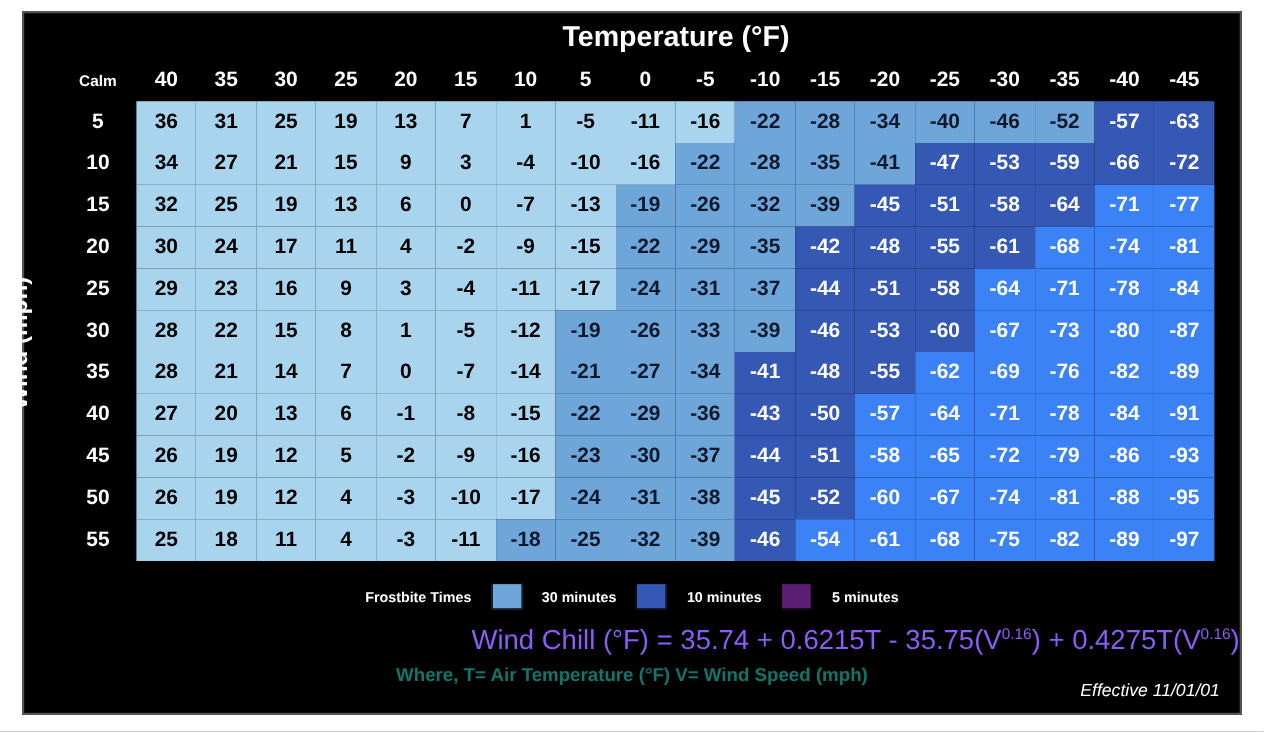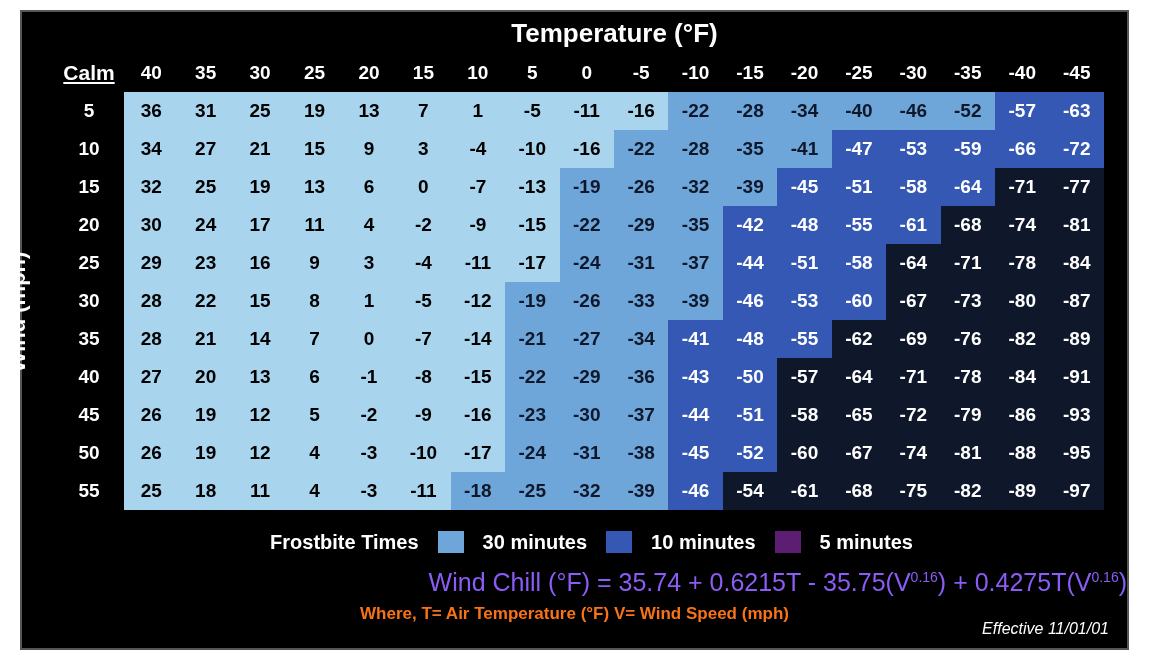--- a/index.html
+++ b/index.html
@@ -5,37 +5,37 @@
   html,body{margin:0;padding:0;background:#fff;}
   .page{width:1149px;height:665px;position:relative;background:#fff;}
   .frame{position:absolute;left:20px;top:10px;width:1109px;height:640px;background:#000;border:2px solid #555;box-sizing:border-box;font-family:"Myriad Pro","Segoe UI",Arial,Helvetica,sans-serif;}
   .title{position:absolute;top:6px;left:0;width:100%;text-align:center;color:#fff;font-weight:700;font-size:26px;margin-left:40px;}
   .vtitle{position:absolute;left:6px;top:300px;color:#fff;font-weight:700;font-size:22px;transform:rotate(-90deg);transform-origin:left top;white-space:nowrap;}
   .vtitle span{display:block;transform:translate(-50%,-90%);}
   .tablewrap{position:absolute;left:32px;top:42px;width:1050px;}
   table{border-collapse:collapse;width:100%;table-layout:fixed;}
   th,td{padding:0;text-align:center;height:38px;font-weight:700;font-size:19px;}
   thead th{color:#fff;font-size:19px;}
-  thead th.calm{font-size:21px;text-decoration:underline;}
+  thead th.calm{font-size:14px;}
   tbody th{color:#fff;font-size:19px;text-align:center;}
   td{color:#000;font-size:19px;}
   td.z0{background:#a8d4ed;color:#000;}
   td.z1{background:#6ea6d9;color:#0f172a;}
   td.z2{background:#3558b5;color:#fff;}
-  td.z3{background:#0f172a;color:#fff;margin-left:14px;}
+  td.z3{background:#3b82f6;color:#fff;margin-left:14px;}
   
-  .legend{position:absolute;left:0;width:100%;top:518px;color:#fff;text-align:center;font-weight:700;font-size:20px;margin-left:17px;}
+  .legend{position:absolute;left:0;width:100%;top:518px;color:#fff;text-align:center;font-weight:700;font-size:13px;}
   .legend .row{display:inline-flex;align-items:center;gap:18px;}
   .swatch{width:26px;height:22px;display:inline-block;border:1px solid #000;}
   .sw0{background:#6ea6d9;}
   .sw1{background:#3558b5;}
   .sw2{background:#5c1e73;}
   .formula{position:absolute;left:0;width:100%;top:556px;text-align:right;color:#8b5cf6;font-weight:400;font-size:25px;}
   .formula sup{font-size:14px;}
-  .where{position:absolute;left:0;width:100%;top:592px;text-align:center;color:#f97316;font-weight:700;font-size:17px;}
+  .where{position:absolute;left:0;width:100%;top:592px;text-align:center;color:#0f766e;font-weight:700;font-size:17px;}
   .eff{position:absolute;right:18px;bottom:10px;color:#fff;font-style:italic;font-weight:400;font-size:16px;}
 </style>
 </head>
 <body>
 
 <div class="page">
   <div class="frame">
     <div class="title">Temperature (°F)</div>
     <div class="vtitle">
         <span>Wind (mph)</span>

